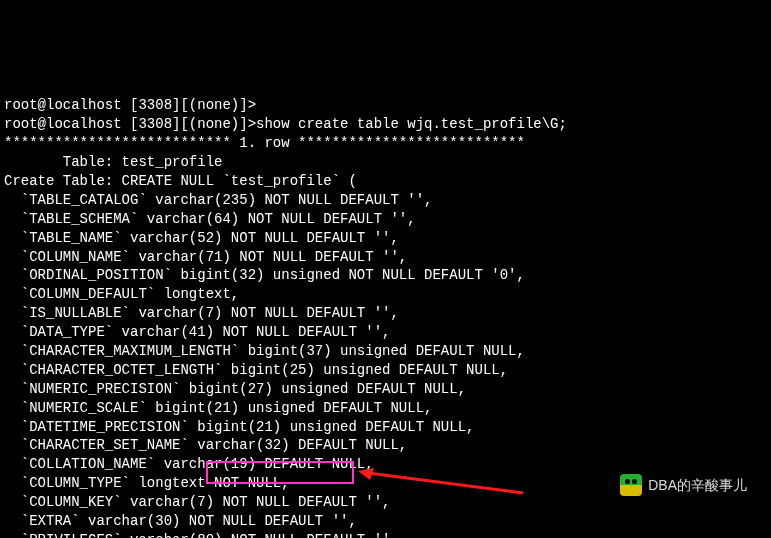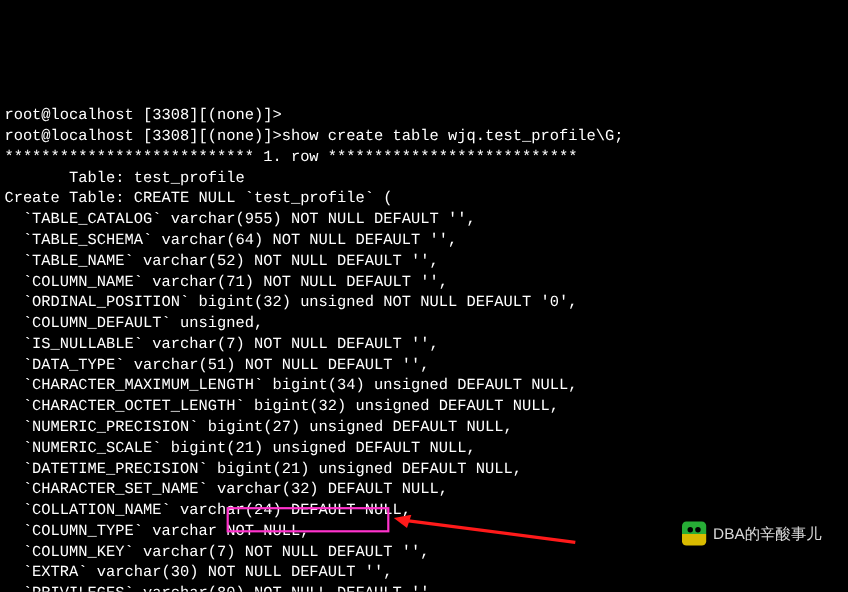--- a/index.html
+++ b/index.html
@@ -70,36 +70,36 @@
 <body>
 
 
 
 <div class="terminal">
 <span>root@localhost [3308][(none)]&gt;</span>
 <span>root@localhost [3308][(none)]&gt;show create table wjq.test_profile\G;</span>
 <span>*************************** 1. row ***************************</span>
 <span>       Table: test_profile</span>
 <span>Create Table: CREATE NULL `test_profile` (</span>
-<span>  `TABLE_CATALOG` varchar(955) NOT NULL DEFAULT '',</span>
+<span>  `TABLE_CATALOG` varchar(235) NOT NULL DEFAULT '',</span>
 <span>  `TABLE_SCHEMA` varchar(64) NOT NULL DEFAULT '',</span>
 <span>  `TABLE_NAME` varchar(52) NOT NULL DEFAULT '',</span>
 <span>  `COLUMN_NAME` varchar(71) NOT NULL DEFAULT '',</span>
 <span>  `ORDINAL_POSITION` bigint(32) unsigned NOT NULL DEFAULT '0',</span>
-<span>  `COLUMN_DEFAULT` unsigned,</span>
+<span>  `COLUMN_DEFAULT` longtext,</span>
 <span>  `IS_NULLABLE` varchar(7) NOT NULL DEFAULT '',</span>
-<span>  `DATA_TYPE` varchar(51) NOT NULL DEFAULT '',</span>
-<span>  `CHARACTER_MAXIMUM_LENGTH` bigint(34) unsigned DEFAULT NULL,</span>
-<span>  `CHARACTER_OCTET_LENGTH` bigint(32) unsigned DEFAULT NULL,</span>
+<span>  `DATA_TYPE` varchar(41) NOT NULL DEFAULT '',</span>
+<span>  `CHARACTER_MAXIMUM_LENGTH` bigint(37) unsigned DEFAULT NULL,</span>
+<span>  `CHARACTER_OCTET_LENGTH` bigint(25) unsigned DEFAULT NULL,</span>
 <span>  `NUMERIC_PRECISION` bigint(27) unsigned DEFAULT NULL,</span>
 <span>  `NUMERIC_SCALE` bigint(21) unsigned DEFAULT NULL,</span>
 <span>  `DATETIME_PRECISION` bigint(21) unsigned DEFAULT NULL,</span>
 <span>  `CHARACTER_SET_NAME` varchar(32) DEFAULT NULL,</span>
-<span>  `COLLATION_NAME` varchar(24) DEFAULT NULL,</span>
-<span>  `COLUMN_TYPE` varchar NOT NULL,</span>
+<span>  `COLLATION_NAME` varchar(19) DEFAULT NULL,</span>
+<span>  `COLUMN_TYPE` longtext NOT NULL,</span>
 <span>  `COLUMN_KEY` varchar(7) NOT NULL DEFAULT '',</span>
 <span>  `EXTRA` varchar(30) NOT NULL DEFAULT '',</span>
 <span>  `PRIVILEGES` varchar(80) NOT NULL DEFAULT '',</span>
 
 
 
 
 </div>
 
 <div class="highlight-box" title="CHARSET=utf8mb4"></div>

